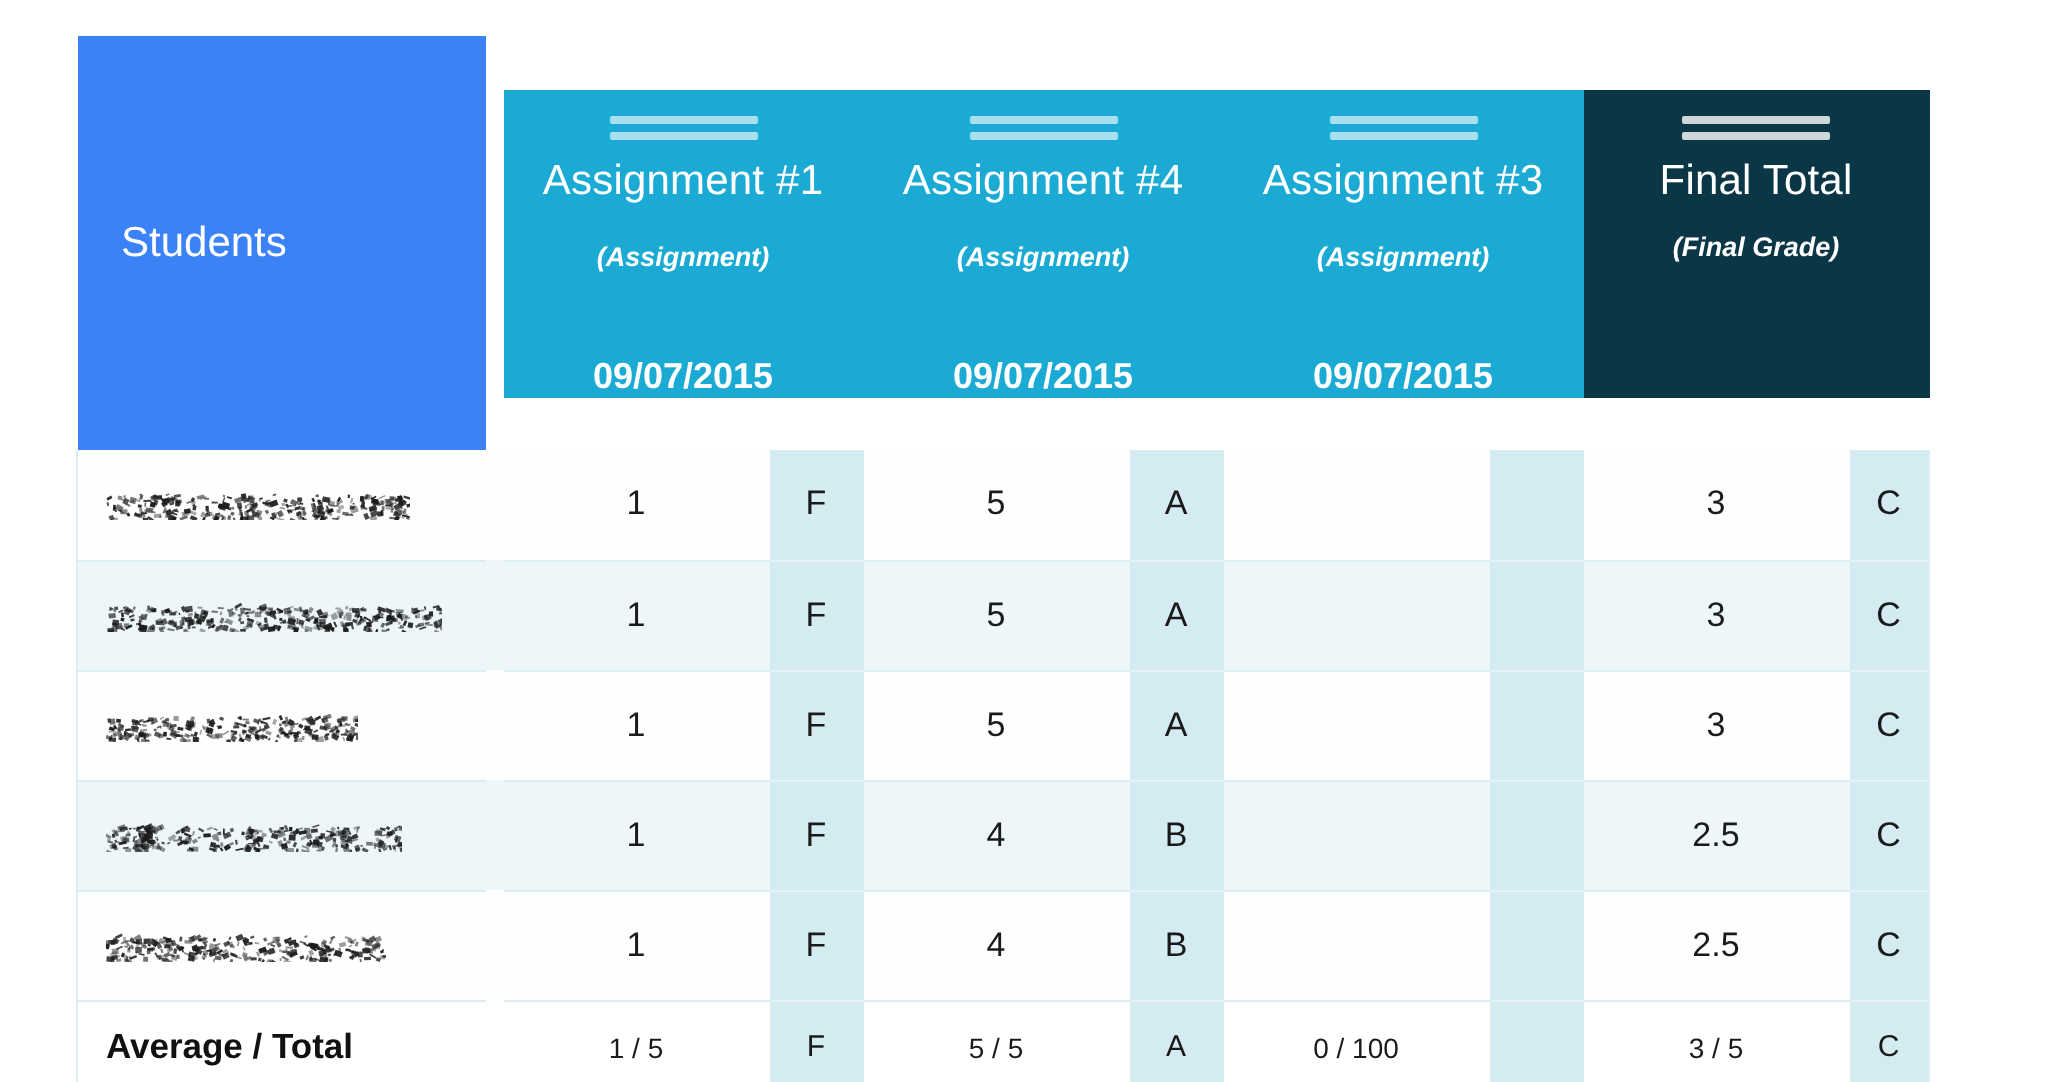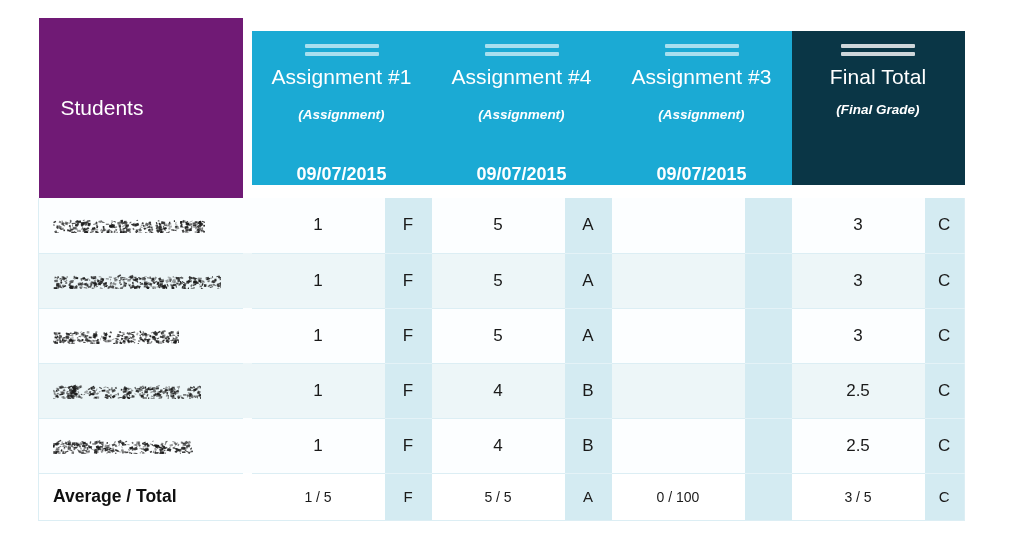--- a/index.html
+++ b/index.html
@@ -64,22 +64,22 @@
     justify-content: flex-start;
     color: #ffffff;
     position: relative;
   }
 
   .hdr-teal   { background: #1BAAD4; }
   .hdr-navy   { background: #0A3646; }
 
   
   .hdr-students {
-    height: 180px;
-    background: #701a75;
+    height: 207px;
+    background: #3b82f6;
     color: #ffffff;
     display: flex;
     align-items: center;
     justify-content: flex-start;
     box-sizing: border-box;
     padding-left: 22px;
     font-size: 21px;
   }
 
   .drag-handle {

